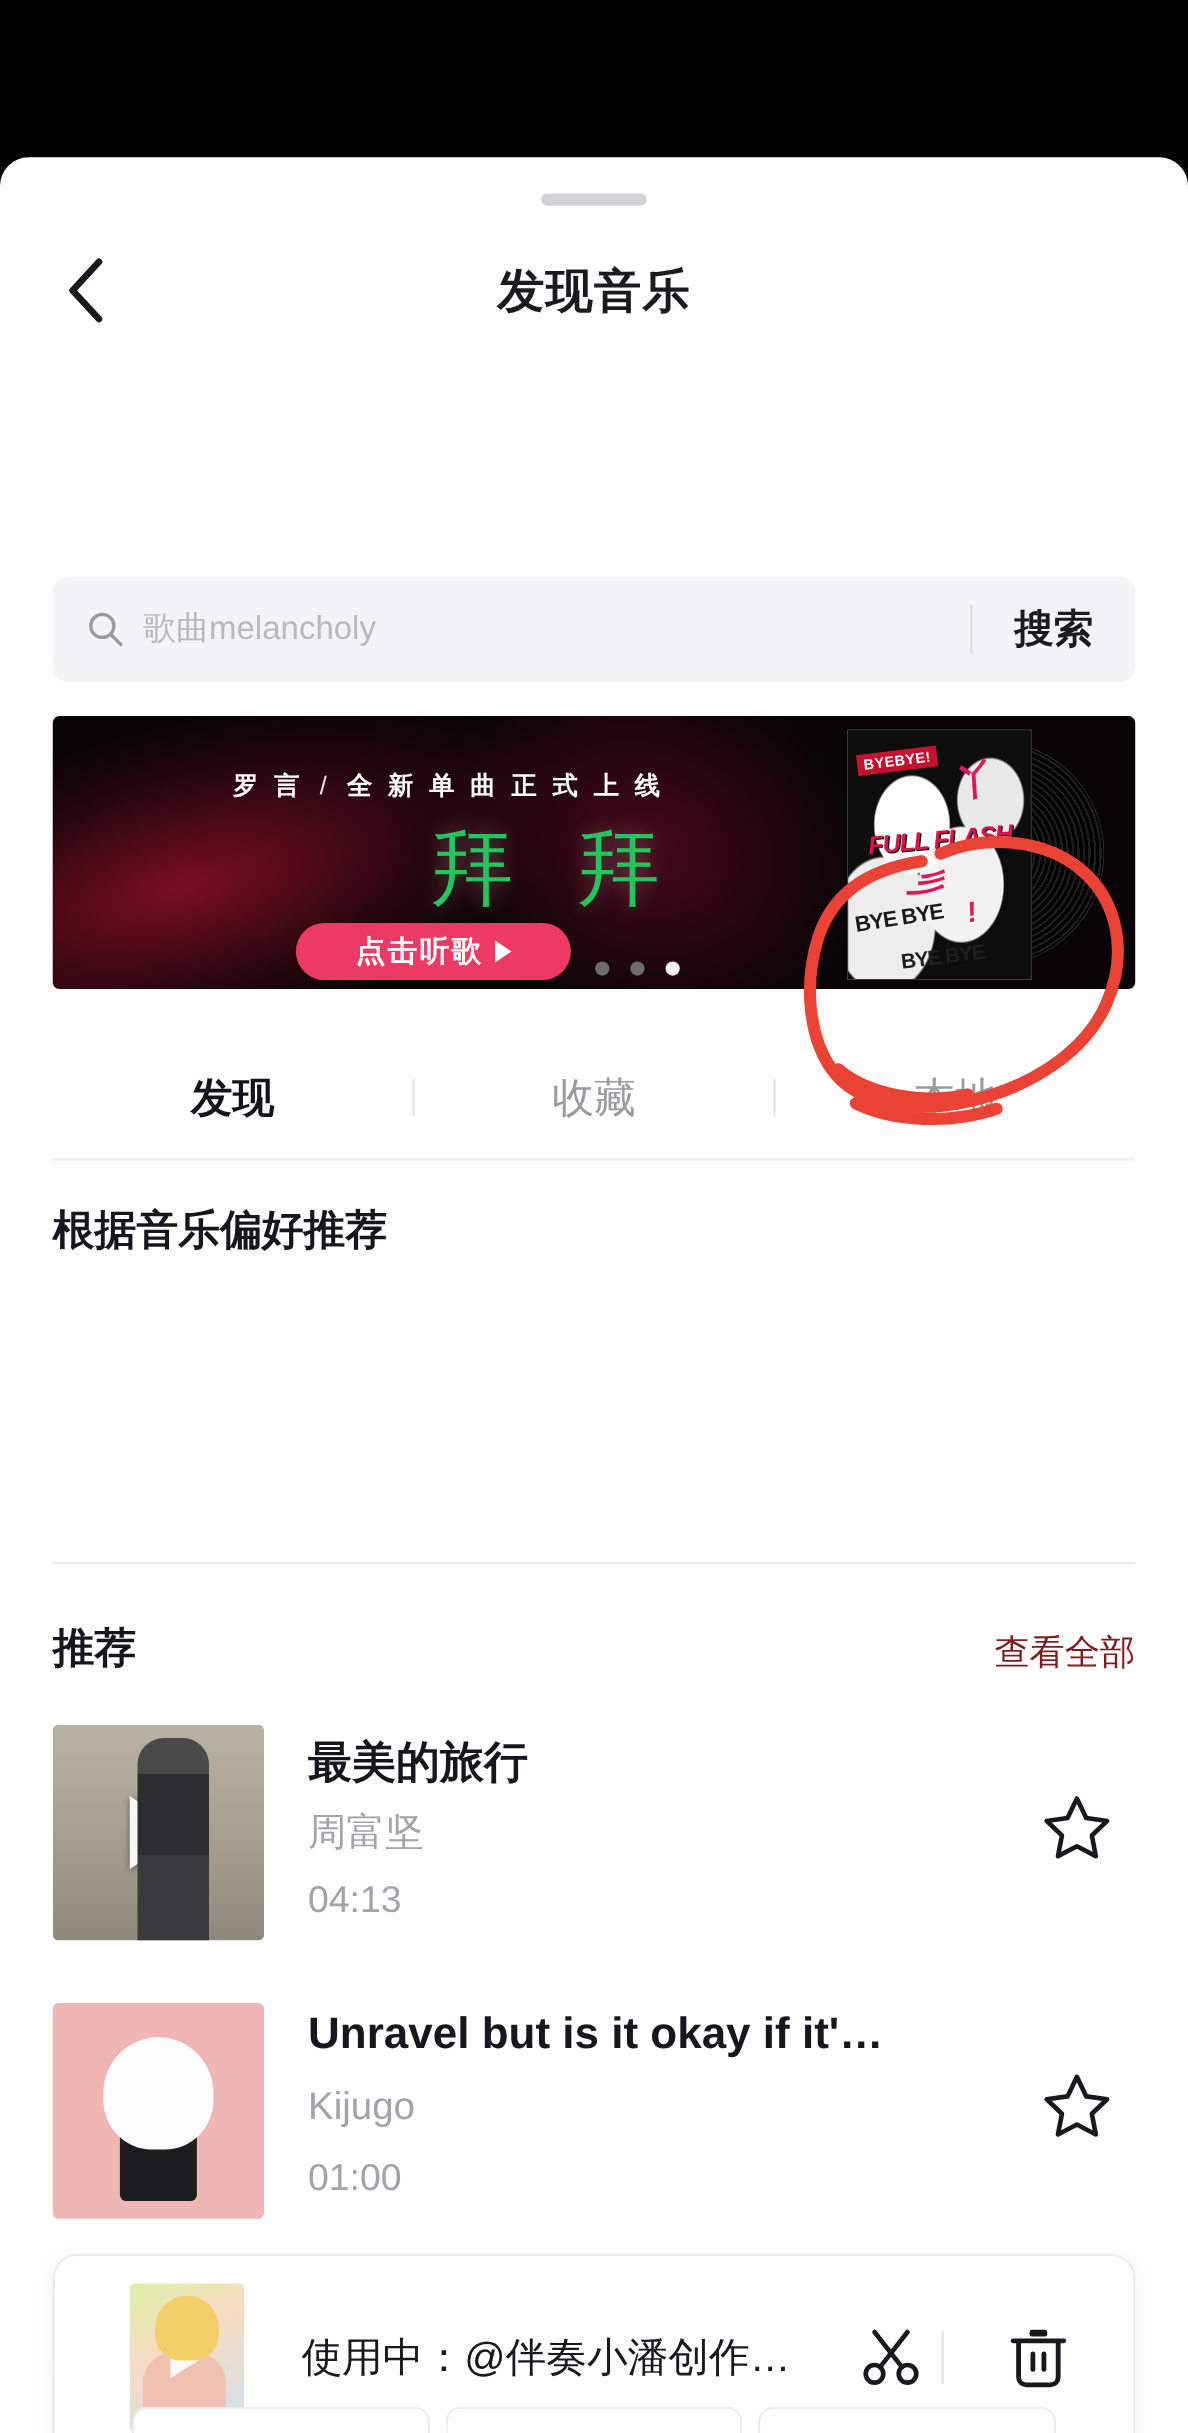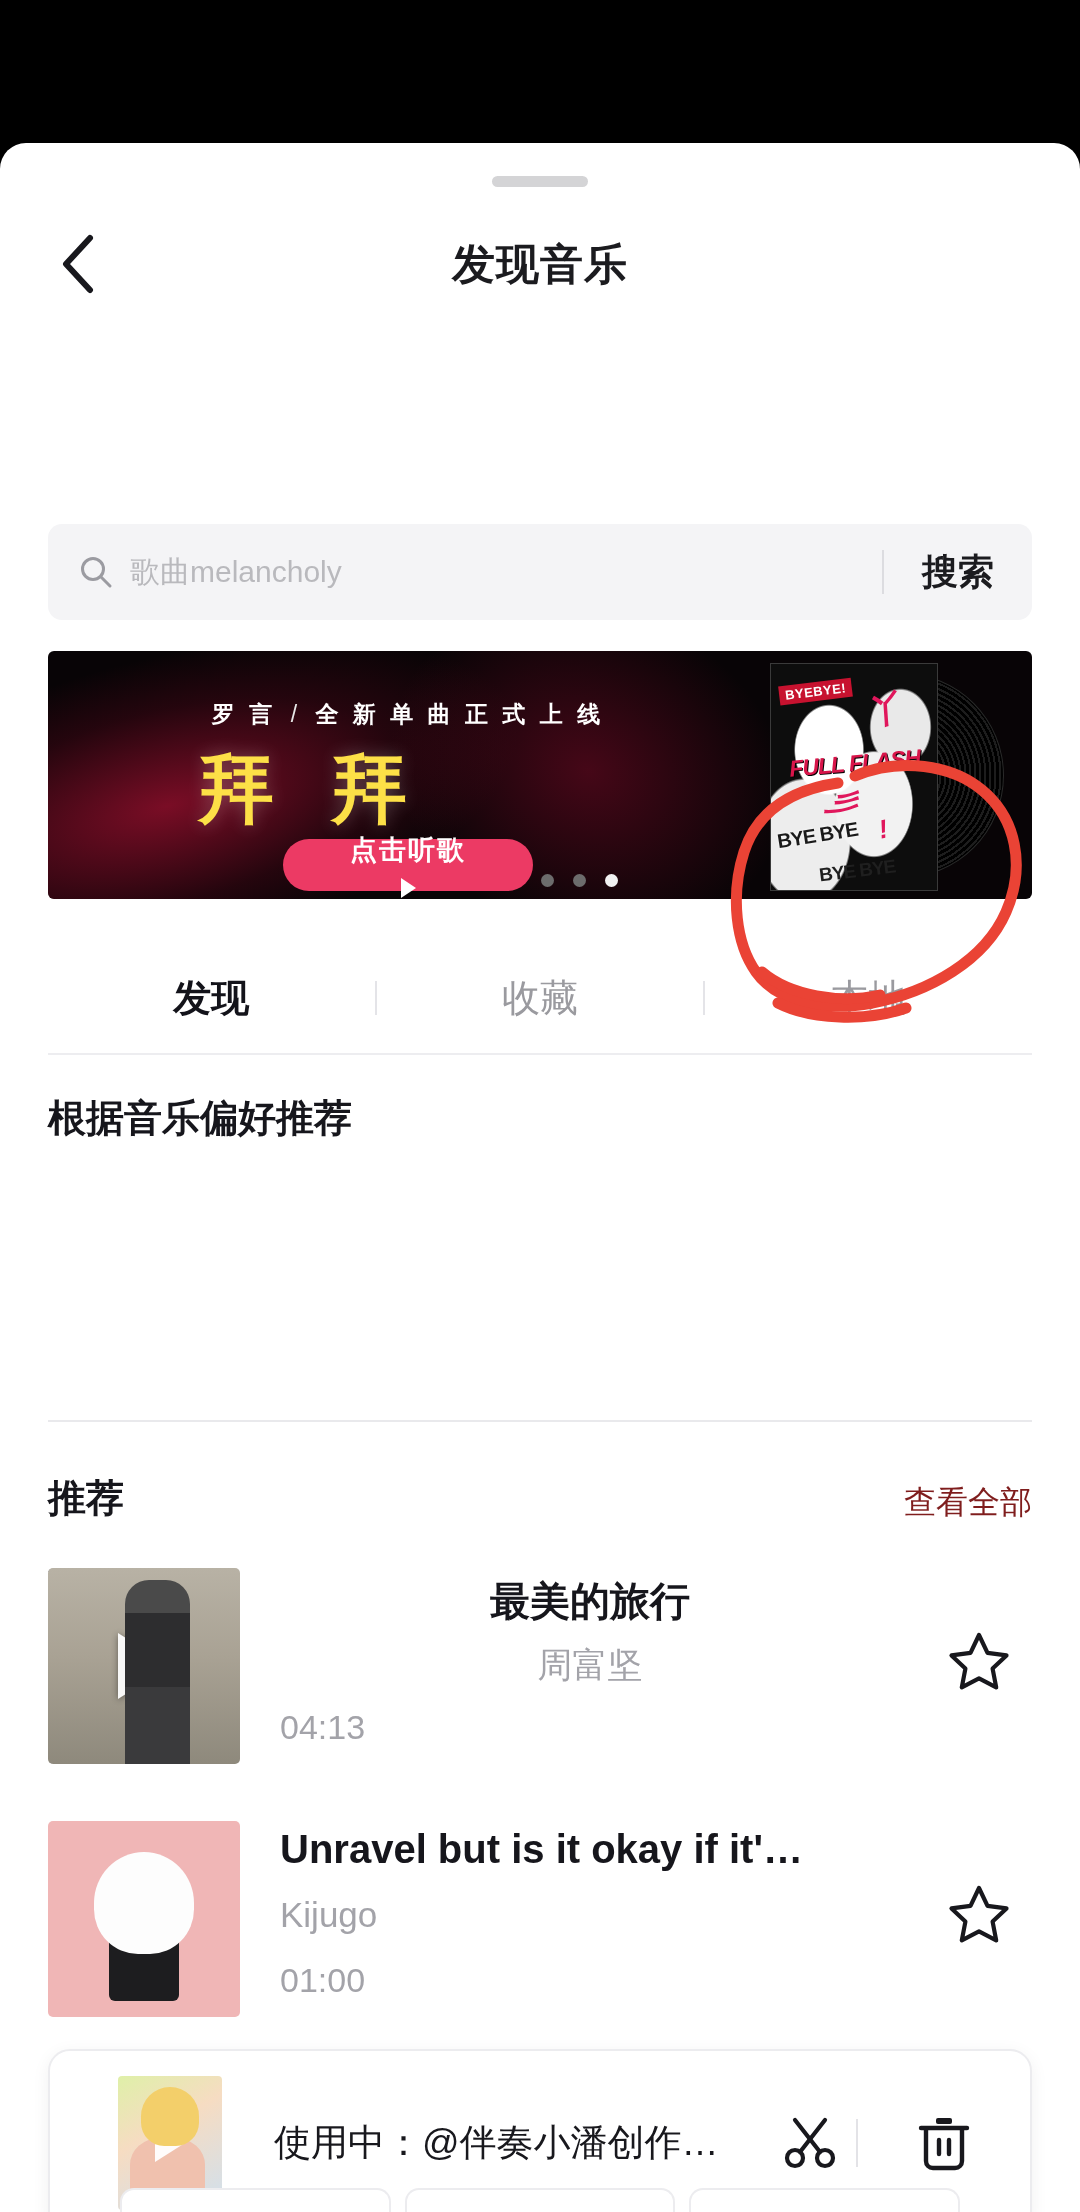--- a/index.html
+++ b/index.html
@@ -93,28 +93,28 @@
     position:absolute; left:330px; top:-50px; width:420px; height:340px;
     background:radial-gradient(ellipse at 50% 50%,rgba(120,10,38,.55) 0%,transparent 68%);
     transform:rotate(20deg);
   }
   .b-kicker {
     position:absolute; left:150px; top:48px; width:420px; text-align:center;
     color:#fff; font-size:23px; font-weight:bold; letter-spacing:4px;
   }
   .b-kicker .slash { color:#e8e8e8; font-weight:normal; margin:0 4px; }
   .b-title {
-    position:absolute; left:150px; top:88px; width:420px; text-align:left;
-    color:#fde047; font-size:76px; font-weight:bold; letter-spacing:18px;
+    position:absolute; left:150px; top:88px; width:420px; text-align:right;
+    color:#22c55e; font-size:76px; font-weight:normal; letter-spacing:18px;
     text-shadow:0 0 18px rgba(255,255,255,.28);
   }
   .b-btn {
-    position:absolute; left:235px; top:188px; width:250px; height:52px;
+    position:absolute; left:221px; top:188px; width:250px; height:52px;
     background:#ec3a64; border-radius:26px; display:flex; align-items:center;
-    justify-content:center; gap:10px; cursor:pointer;flex-direction:column;
+    justify-content:center; gap:10px; cursor:pointer;
   }
   .b-btn span { color:#fff; font-size:27px; font-weight:bold; letter-spacing:2px; }
   .b-btn .tri {
     width:0;height:0;border-left:15px solid #fff;
     border-top:10px solid transparent;border-bottom:10px solid transparent;
   }
   .dots { position:absolute; left:493px; top:223px; display:flex; gap:19px; }
   .dot { width:13px; height:13px; border-radius:50%; background:#6c6c6c; }
   .dot.on { background:#f2f2f2; }
   .vinyl {
@@ -383,21 +383,21 @@
     <div class="tabs-underline"></div>
 
     <div class="sec-title" style="top:950px;">根据音乐偏好推荐</div>
 
 
     <div class="divider" style="top:1277px;"></div>
 
     <div class="sec-title" style="top:1330px;">推荐</div>
     <div class="sec-more" style="top:1338px;">查看全部</div>
 
-    <div class="row" style="top:1425px;text-align:center;">
+    <div class="row" style="top:1425px;">
       <div class="thumb t-stone">
         <i class="play"></i>
       </div>
       <div class="title">最美的旅行</div>
       <div class="artist">周富坚</div>
       <div class="dur">04:13</div>
       <div class="star">
         <svg width="66" height="66" viewBox="0 0 66 66">
           <path d="M33 7 L41.5 24.8 L60.5 27.4 L46.6 40.6 L50.2 59.4 L33 50.4 L15.8 59.4 L19.4 40.6 L5.5 27.4 L24.5 24.8 Z" fill="none" stroke="#18181d" stroke-width="4.2" stroke-linejoin="round" stroke-linecap="round"></path>
         </svg>

